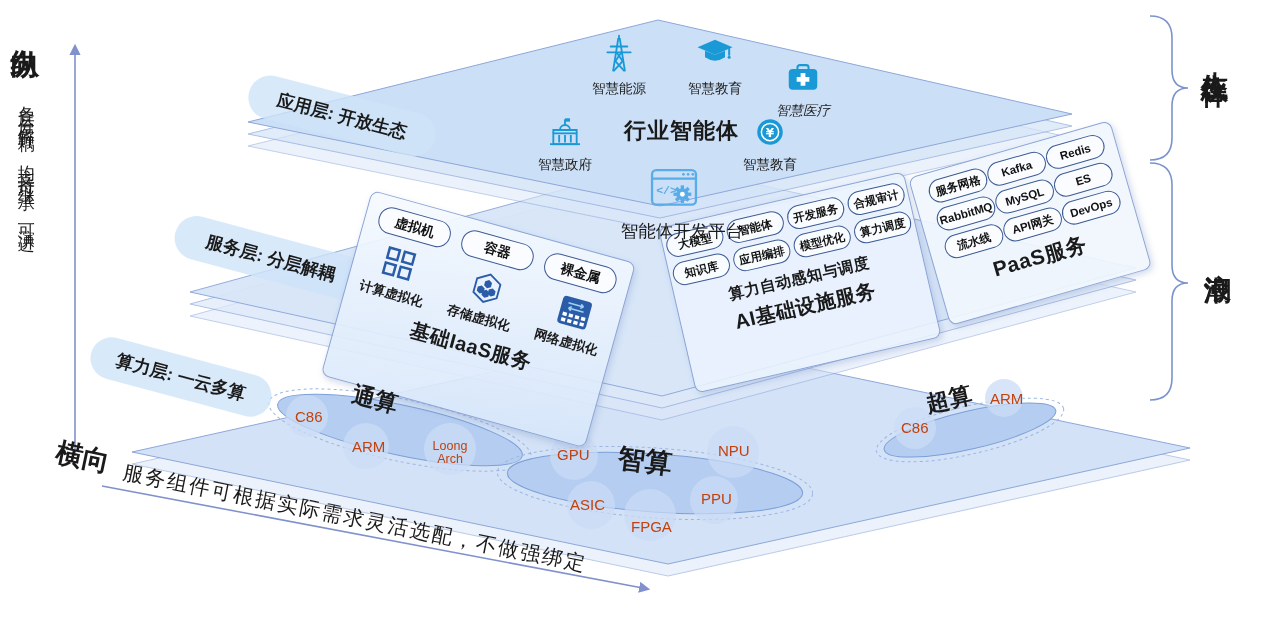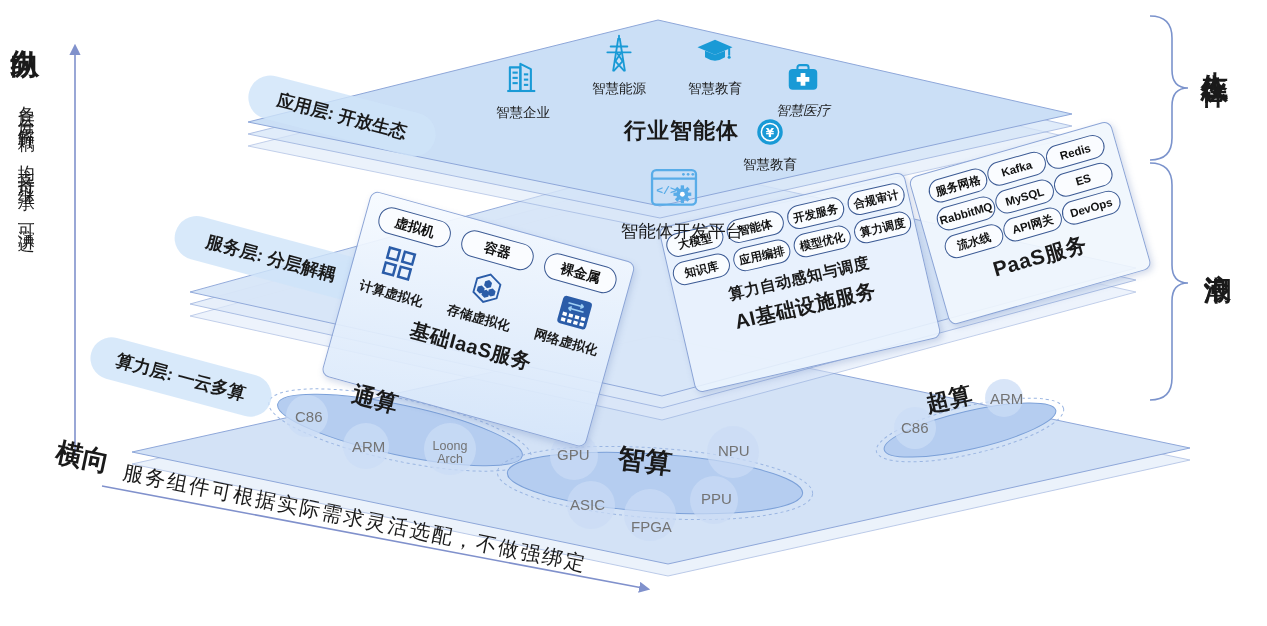--- a/index.html
+++ b/index.html
@@ -31,21 +31,21 @@
         font-weight:bold;color:#111;}
   .pill.iaas{width:72px;height:25px;font-size:13.5px;}
   .pill.small{width:54px;min-height:20px;font-size:11.5px;padding:1px 1px;line-height:1.05;word-break:break-all;}
   .caps-row{display:flex;justify-content:space-around;margin-top:9px;}
   .cap-col{text-align:center;width:80px;}
   .cap-col .lbl{font-size:13px;font-weight:bold;margin-top:1px;white-space:nowrap;}
   .box-title{font-weight:bold;text-align:center;letter-spacing:.5px;}
   .grid3{display:grid;grid-template-columns:repeat(3,56px);gap:5px;justify-content:center;}
   .grid3 .pill{width:56px;}
   
-  .chip{position:absolute;font-size:15px;color:#737373;z-index:3;white-space:nowrap;}
+  .chip{position:absolute;font-size:15px;color:#c2410c;z-index:3;white-space:nowrap;}
   .chip.two-line{font-size:12.5px;line-height:1.05;text-align:center;white-space:normal;width:48px;}
   .grp-label{position:absolute;font-weight:bold;z-index:3;white-space:nowrap;}
 </style>
 </head>
 <body>
 
 <div id="stage">
 
   <svg id="bg" width="1267" height="626" viewBox="0 0 1267 626">
     <defs>
@@ -114,36 +114,20 @@
   <div class="abs brace-label" style="left:1200px;top:50px;">生态伙伴</div>
   <div class="abs brace-label" style="left:1203px;top:252px;">浪潮</div>
 
   <div class="abs h-title" style="left:60px;top:434px;">横向</div>
   <div class="abs h-desc" style="left:126px;top:458px;">服务组件可根据实际需求灵活选配，不做强绑定</div>
 
   <div class="abs capsule" style="left:246px;top:94px;width:192px;height:44px;transform:rotate(14.5deg);">应用层: 开放生态</div>
   <div class="abs capsule" style="left:172px;top:236px;width:198px;height:44px;transform:rotate(15deg);">服务层: 分层解耦</div>
   <div class="abs capsule" style="left:88px;top:356px;width:186px;height:42px;transform:rotate(15deg);">算力层: 一云多算</div>
 
-  <div class="abs app-item" style="left:479px;top:56px;">
-    <svg width="42" height="42" viewBox="0 0 48 48">
-      <g fill="none" stroke="#199ad6" stroke-width="2.4" stroke-linejoin="round">
-        <rect x="9" y="13" width="12" height="27"></rect>
-        <path d="M21 40 V9 l12 6 v25"></path>
-        <line x1="6" y1="40" x2="38" y2="40"></line>
-        <line x1="12" y1="19" x2="18" y2="19"></line>
-          <line x1="12" y1="25" x2="18" y2="25"></line>
-          <line x1="12" y1="31" x2="18" y2="31"></line>
-        <line x1="25" y1="21" x2="30" y2="21"></line>
-          <line x1="25" y1="27" x2="30" y2="27"></line>
-          <line x1="25" y1="33" x2="30" y2="33"></line>
-      </g>
-    </svg>
-    <div class="lbl">智慧企业</div>
-  </div>
 
   <div class="abs app-item" style="left:671px;top:34px;">
     <svg width="40" height="40" viewBox="0 0 48 48">
       <g fill="#199ad6">
         <polygon points="24,7 45,16 24,25 3,16"></polygon>
         <path d="M12 20 v8 q12 8 24 0 v-8 l-12 5 z"></path>
       </g>
       <path d="M41 17 v9" stroke="#199ad6" stroke-width="2.4" fill="none"></path>
       <circle cx="41" cy="28" r="1.8" fill="#199ad6"></circle>
     </svg>
@@ -167,20 +151,36 @@
   <div class="abs app-item" style="left:759px;top:58px;font-style:italic;">
     <svg width="38" height="38" viewBox="0 0 48 48">
       <path d="M17 15 v-3 a3 3 0 0 1 3-3 h8 a3 3 0 0 1 3 3 v3" fill="none" stroke="#199ad6" stroke-width="2.6"></path>
       <rect x="6" y="14" width="36" height="26" rx="5" fill="#199ad6"></rect>
       <rect x="21" y="19" width="6" height="16" fill="#fff"></rect>
       <rect x="16" y="24" width="16" height="6" fill="#fff"></rect>
     </svg>
     <div class="lbl">智慧医疗</div>
   </div>
 
+  <div class="abs app-item" style="left:521px;top:110px;">
+    <svg width="40" height="40" viewBox="0 0 48 48">
+      <g fill="none" stroke="#199ad6" stroke-width="2.2">
+        <line x1="6" y1="41" x2="42" y2="41"></line>
+        <rect x="10" y="28" width="28" height="13"></rect>
+        <line x1="17" y1="30" x2="17" y2="39"></line>
+          <line x1="24" y1="30" x2="24" y2="39"></line>
+          <line x1="31" y1="30" x2="31" y2="39"></line>
+        <path d="M10 28 L10 24 H38 V28"></path>
+        <path d="M18 24 a6 6 0 0 1 12 0"></path>
+        <line x1="24" y1="11" x2="24" y2="18"></line>
+      </g>
+      <rect x="24" y="10" width="6" height="4" fill="#199ad6"></rect>
+    </svg>
+    <div class="lbl">智慧政府</div>
+  </div>
 
   <div class="abs app-item" style="left:726px;top:114px;">
     <svg width="36" height="36" viewBox="0 0 48 48">
       <circle cx="24" cy="24" r="17" fill="#199ad6"></circle>
       <circle cx="24" cy="24" r="11.5" fill="none" stroke="#fff" stroke-width="2"></circle>
       <text x="24" y="30" font-size="16" font-weight="bold" fill="#fff" text-anchor="middle" font-family="'DejaVu Sans',sans-serif">¥</text>
     </svg>
     <div class="lbl">智慧教育</div>
   </div>
 

